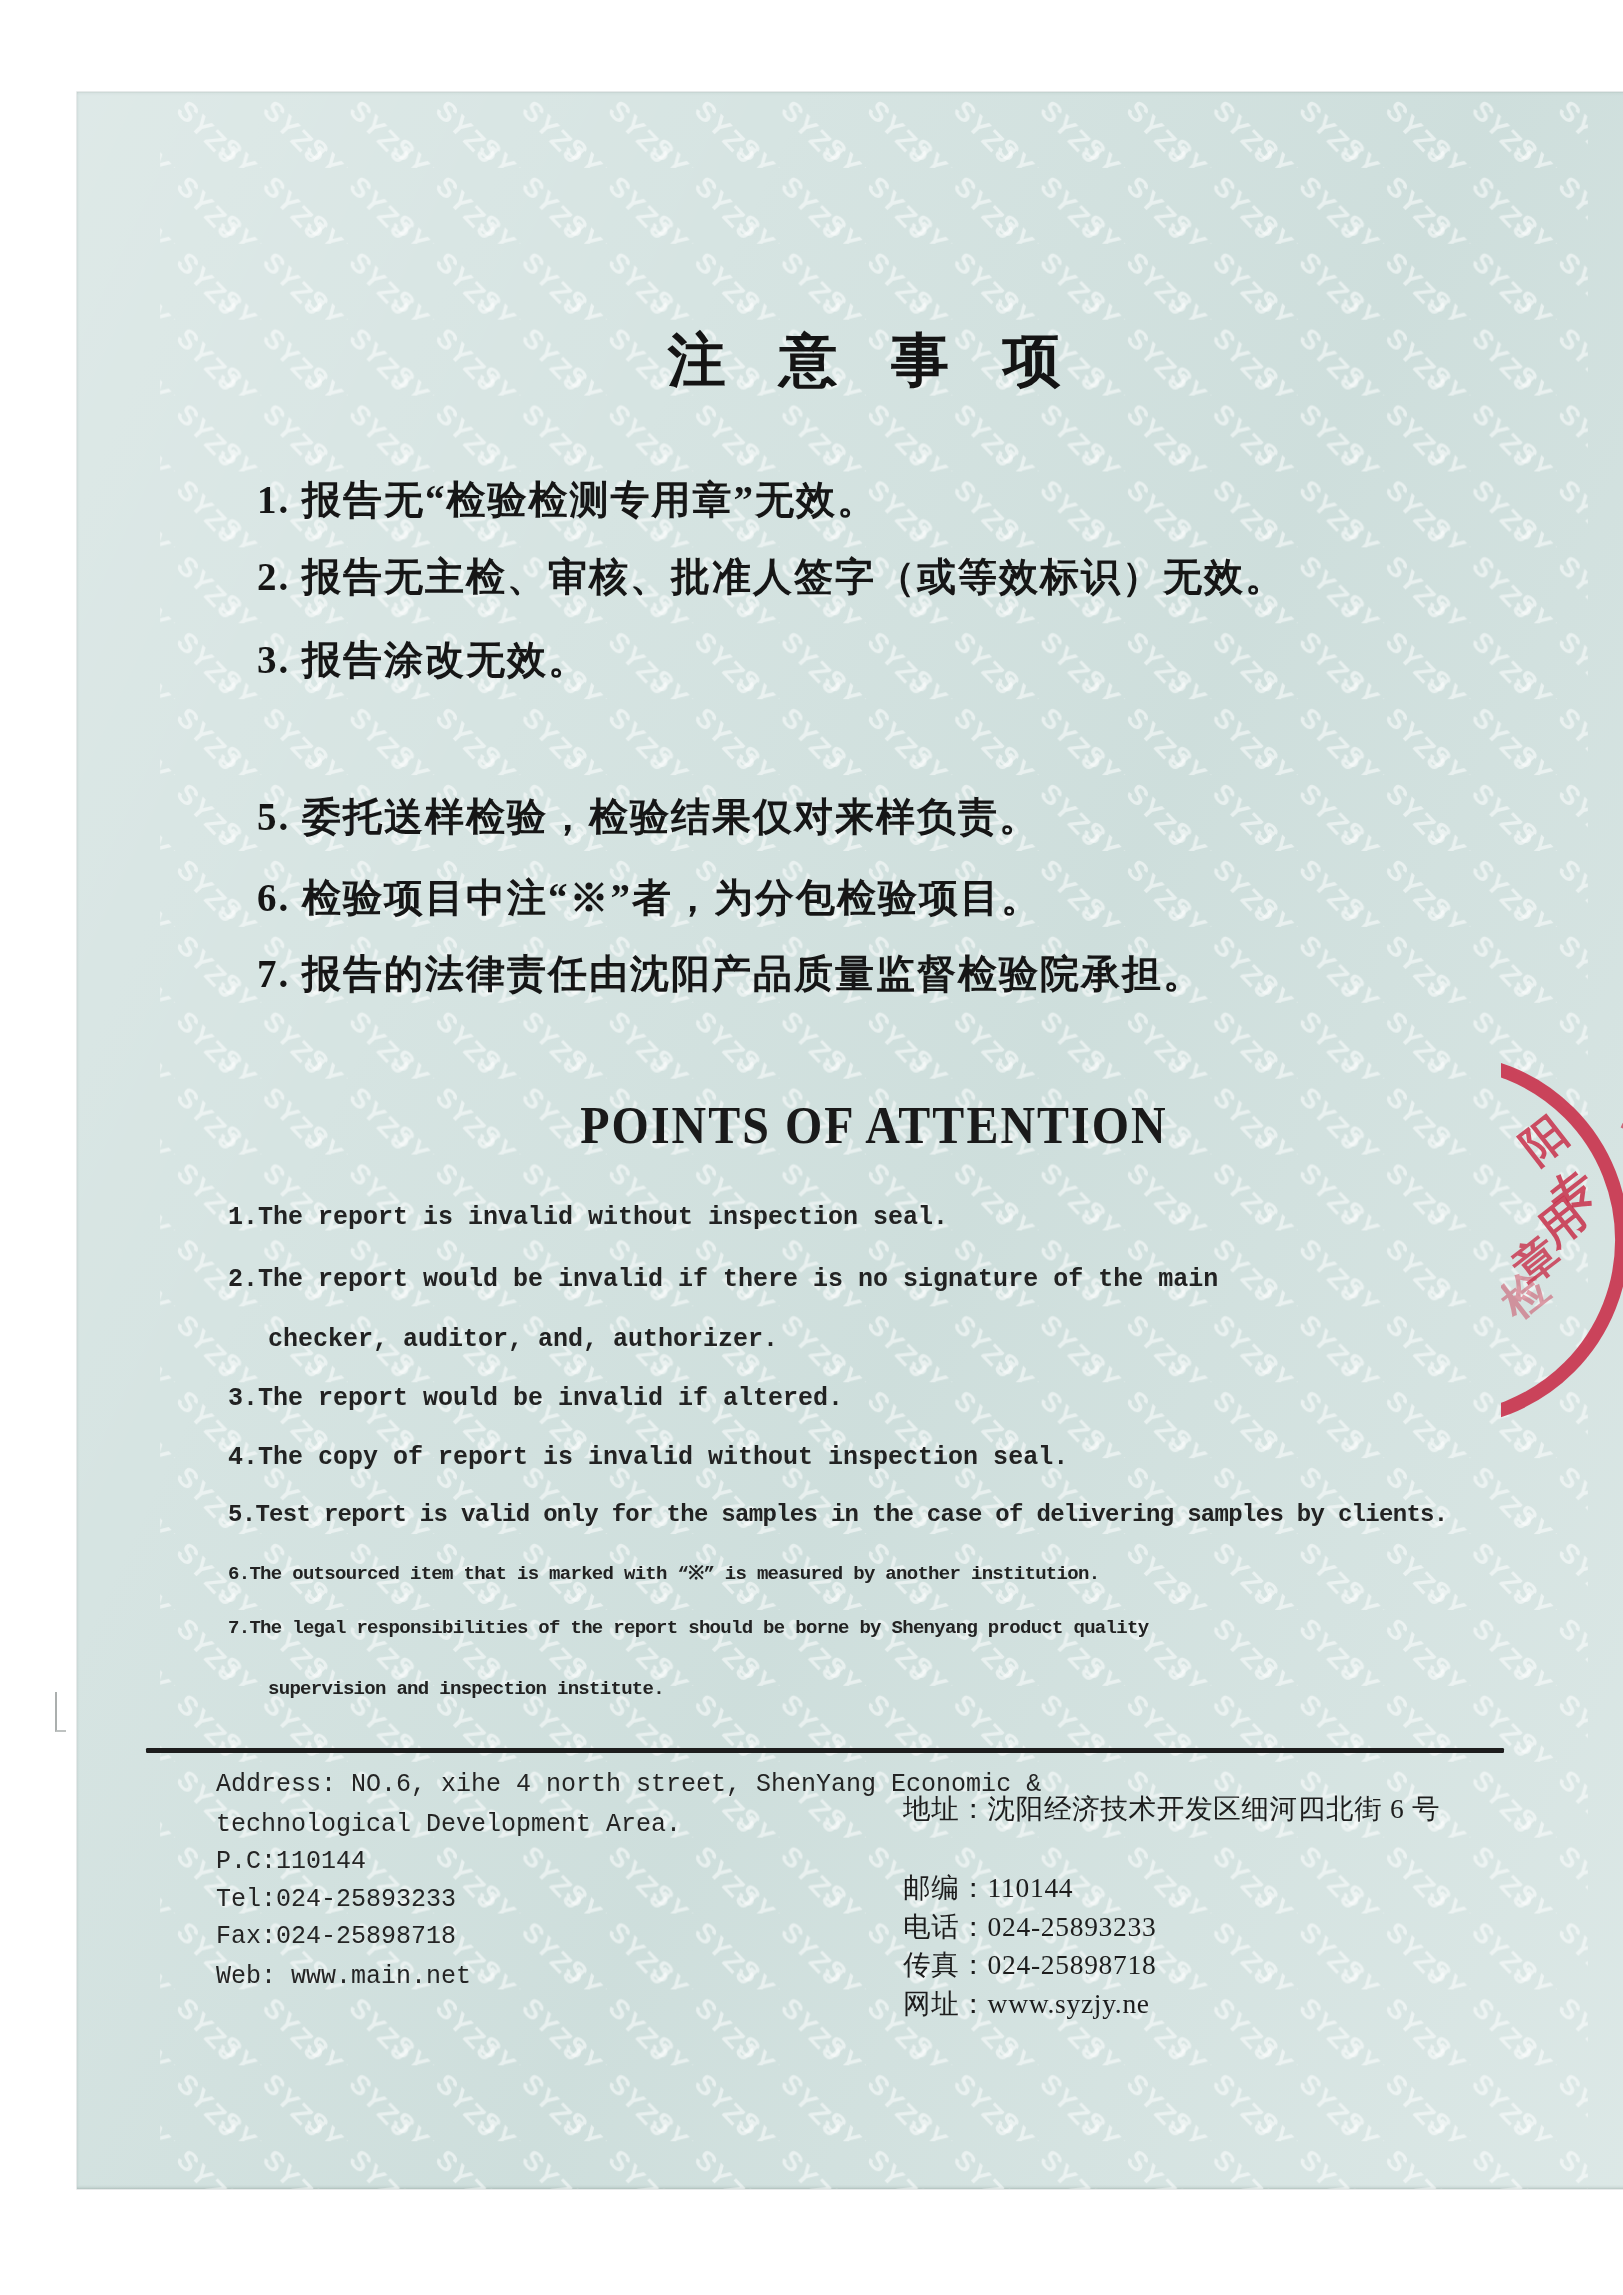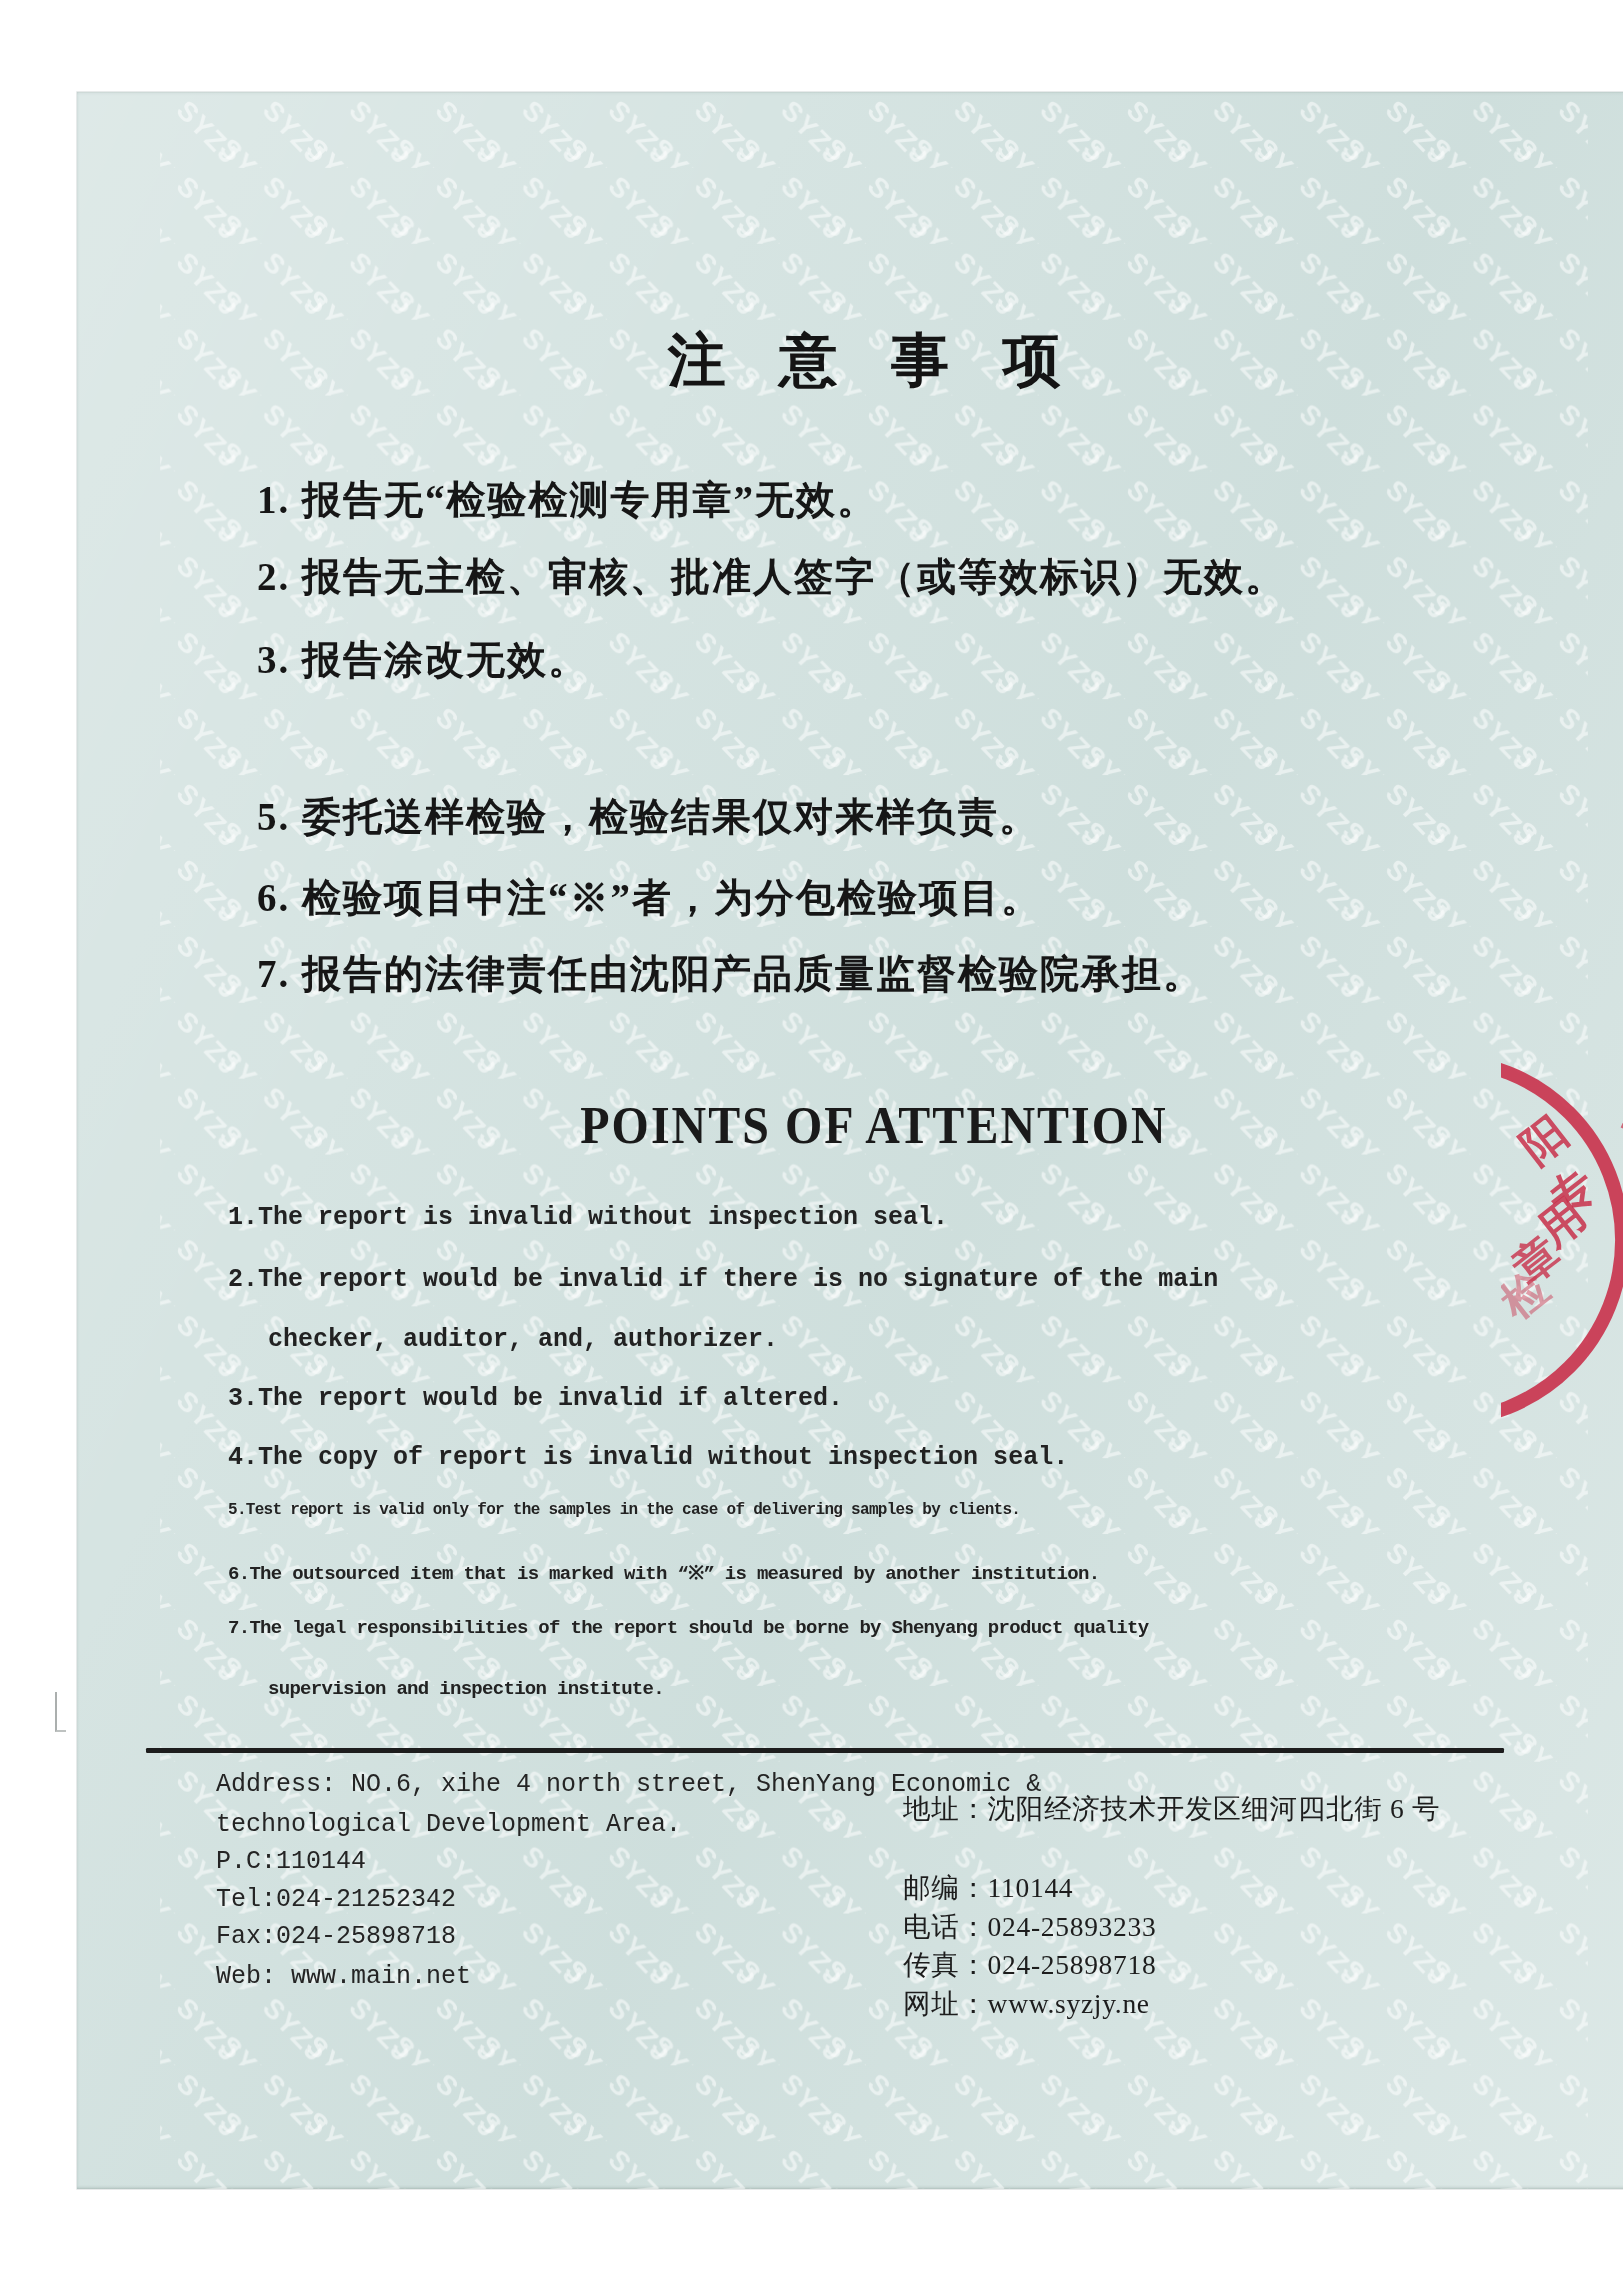--- a/index.html
+++ b/index.html
@@ -42,21 +42,21 @@
     text-align:center;font-size:47px;font-weight:700;letter-spacing:2px;
     transform:scale(1.02,1.14);color:#1a1a1a;
   }
   .en-line{
     position:absolute;left:151px;white-space:nowrap;
     font-family:"Liberation Mono","DejaVu Sans Mono",monospace;
     font-size:25px;color:#222;font-weight:bold;
   }
   .en-line.indent{left:191px;}
   .en-line.fs36{font-size:19px;letter-spacing:-0.7px;}
-  .en-line.fs34{font-size:16px;letter-spacing:-0.7px;}
+  .en-line.fs34{font-size:24px;letter-spacing:-0.7px;}
   .divider{
     position:absolute;top:1656px;left:69px;width:1358px;height:4.6px;
     background:#1d1d1d;border-radius:1.3px;
   }
   .c-en{
     position:absolute;left:139px;white-space:nowrap;
     font-family:"Liberation Mono","DejaVu Sans Mono",monospace;
     font-size:25px;color:#242424;
   }
   .c-cn{
@@ -115,21 +115,21 @@
       <div class="en-line fs34" style="top:1409px">5.Test report is valid only for the samples in the case of delivering samples by clients.</div>
       <div class="en-line fs36" style="top:1467px">6.The outsourced item that is marked with “※” is measured by another institution.</div>
       <div class="en-line fs36" style="top:1525px">7.The legal responsibilities of the report should be borne by Shenyang product quality</div>
       <div class="en-line fs36 indent" style="top:1586px">supervision and inspection institute.</div>
 
       <div class="divider"></div>
 
       <div class="c-en" style="top:1678px">Address: NO.6, xihe 4 north street, ShenYang Economic &amp;</div>
       <div class="c-en" style="top:1718px">technological Development Area.</div>
       <div class="c-en" style="top:1755px">P.C:110144</div>
-      <div class="c-en" style="top:1793px">Tel:024-21252342</div>
+      <div class="c-en" style="top:1793px">Tel:024-25893233</div>
       <div class="c-en" style="top:1830px">Fax:024-25898718</div>
       <div class="c-en" style="top:1870px">Web: www.main.net</div>
 
       <div class="c-cn" style="top:1675px">地址：沈阳经济技术开发区细河四北街 6 号</div>
       <div class="c-cn" style="top:1754px">邮编：110144</div>
       <div class="c-cn" style="top:1793px">电话：024-25893233</div>
       <div class="c-cn" style="top:1831px">传真：024-25898718</div>
       <div class="c-cn" style="top:1870px">网址：www.syzjy.ne</div>
 
     </div>

